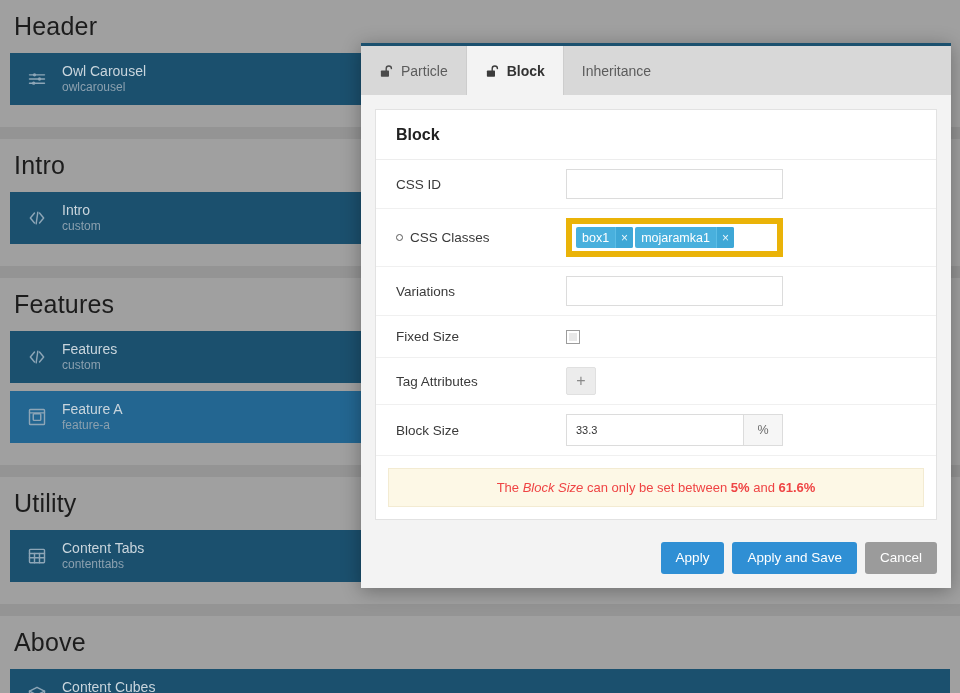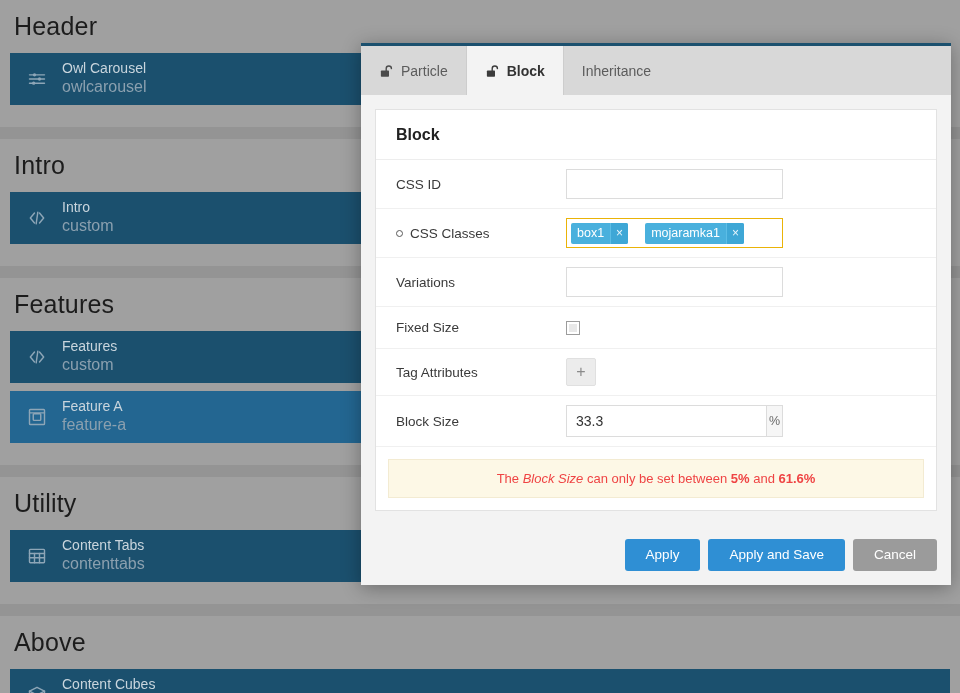--- a/index.html
+++ b/index.html
@@ -51,21 +51,21 @@
     flex: 0 0 auto;
     display: flex; align-items: center; justify-content: center;
     color: #8ea6b7;
   }
   .block-row .blk-icon svg { display: block; }
   .blk-text { display: flex; flex-direction: column; justify-content: center; }
   .blk-title {
     font-size: 14px; color: #c9d5dd; line-height: 1.15;
   }
   .blk-sub {
-    font-size: 16px; color: #8ba0af; line-height: 1.3; margin-top: 1px;
+    font-size: 12px; color: #8ba0af; line-height: 1.3; margin-top: 1px;
   }
   .blk-right {
     margin-left: auto;
     display: flex; align-items: center; gap: 10px;
     color: #b9c8d2; font-size: 13px;
   }
   .gear {
     width: 16px; height: 16px; color: #c9d5dd;
   }
 
@@ -151,33 +151,33 @@
     border-radius: 50%;
     box-sizing: border-box;
   }
   .fctl { flex: 1 1 auto; display: flex; align-items: center; }
   .text-input {
     width: 217px;
     height: 30px;
     border: 1px solid #dcdcdc;
     background: #fff;
     box-sizing: border-box;
-    font-size: 14px;
+    font-size: 11px;
     color: #333;
     padding: 0 9px;
     font-family: "Liberation Sans", sans-serif;
     outline: none;
   }
   .chip-field {
     width: 217px;
     min-height: 30px;
-    border: 1px solid #eab308;
+    border: 6px solid #eab308;
     background: #fff;
     box-sizing: border-box;
-    display: flex; align-items: center; gap: 17px;
+    display: flex; align-items: center; gap: 2px;
     padding: 3px 4px;
   }
   .chip {
     display: inline-flex;
     align-items: stretch;
     background: #49b0dd;
     color: #fff;
     font-size: 12.5px;
     border-radius: 2px;
     overflow: hidden;
@@ -249,25 +249,24 @@
     justify-content: flex-end;
     align-items: center;
     gap: 8px;
     padding: 10px 14px 14px 14px;
   }
   .btn {
     border: none;
     border-radius: 3px;
     color: #fff;
     font-size: 13.5px;
-    padding: 9px 21px;
+    padding: 9px 15px;
     cursor: pointer;
     font-family: "Liberation Sans", sans-serif;
     line-height: 1;
-    margin-top: 6px;
   }
   .btn-primary { background: #2f8fd4; }
   .btn-grey { background: #9b9b9b; }
 </style>
 </head>
 <body>
 
 <div id="backdrop">
   <div id="sections-host">
       <div class="section">

